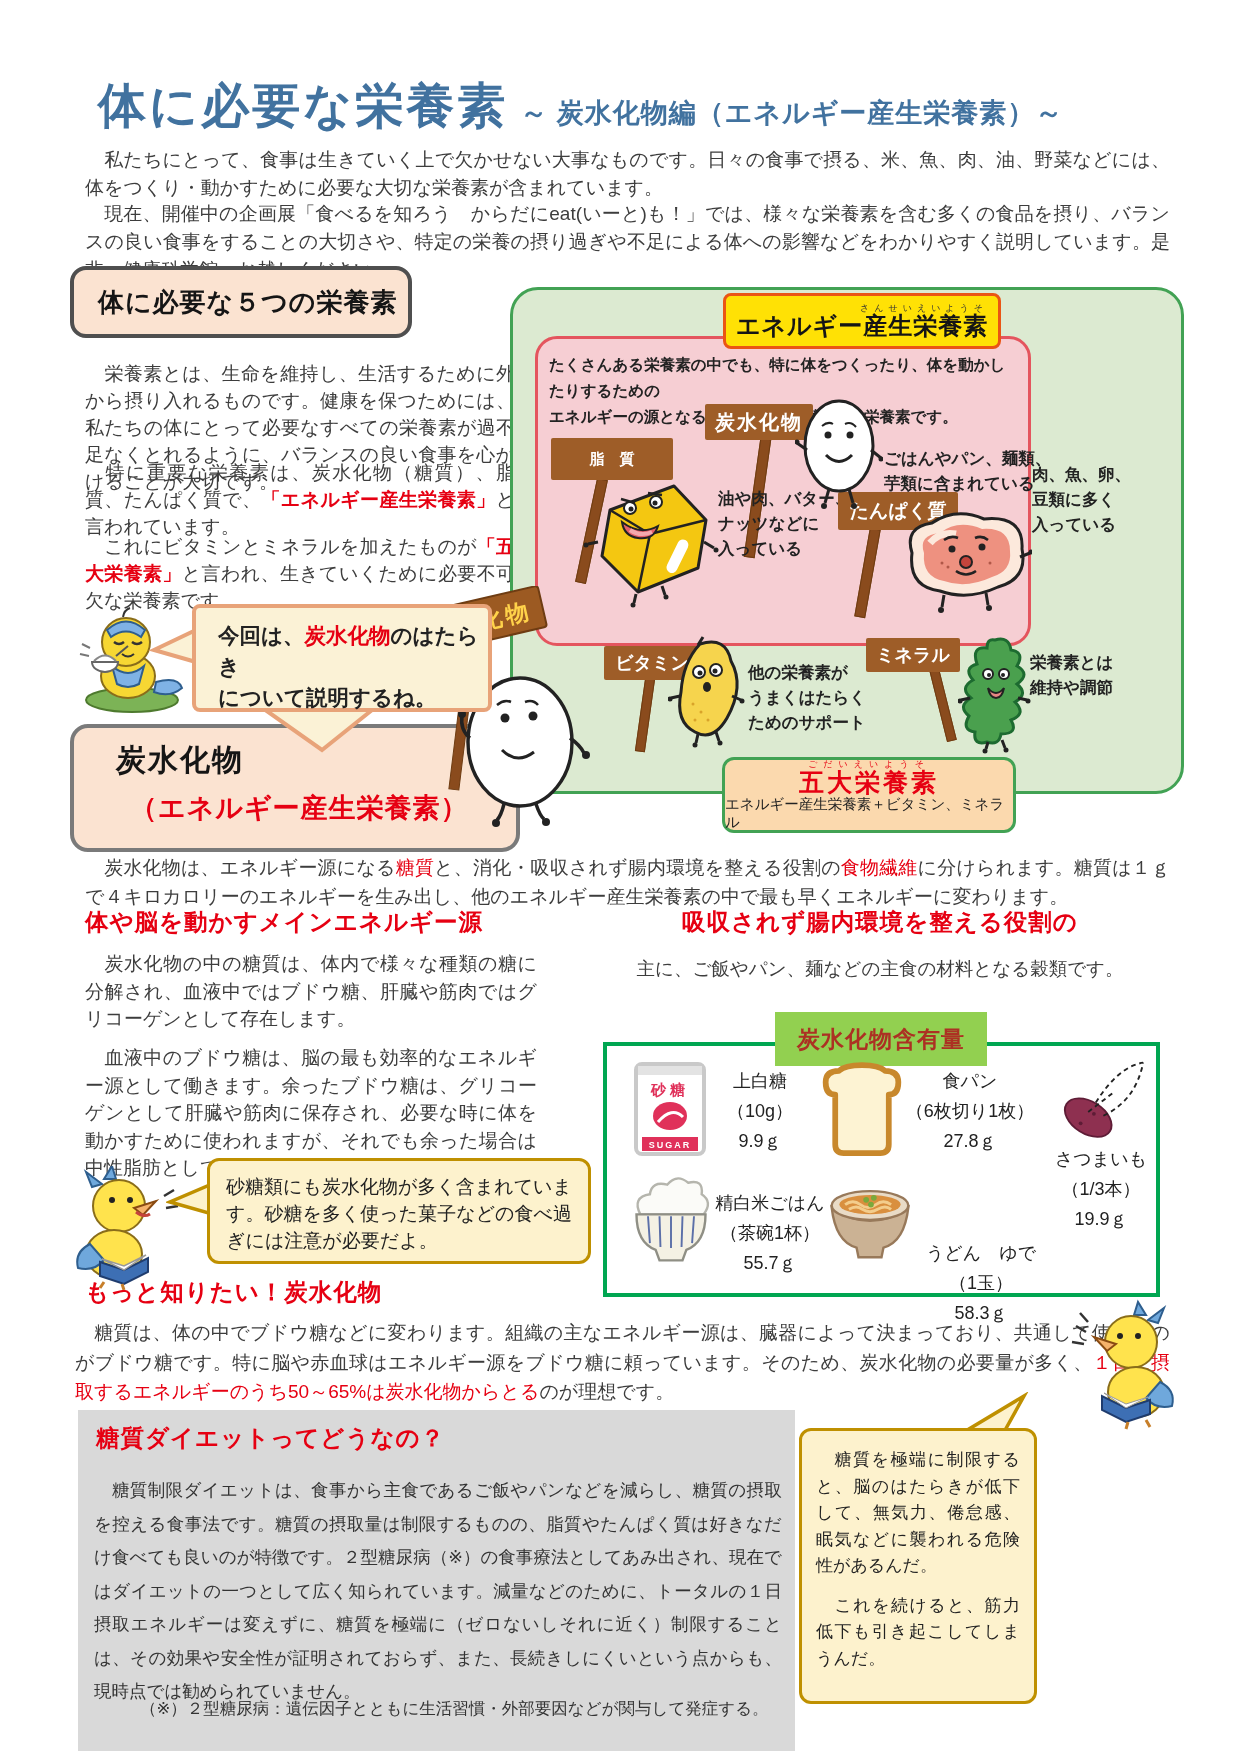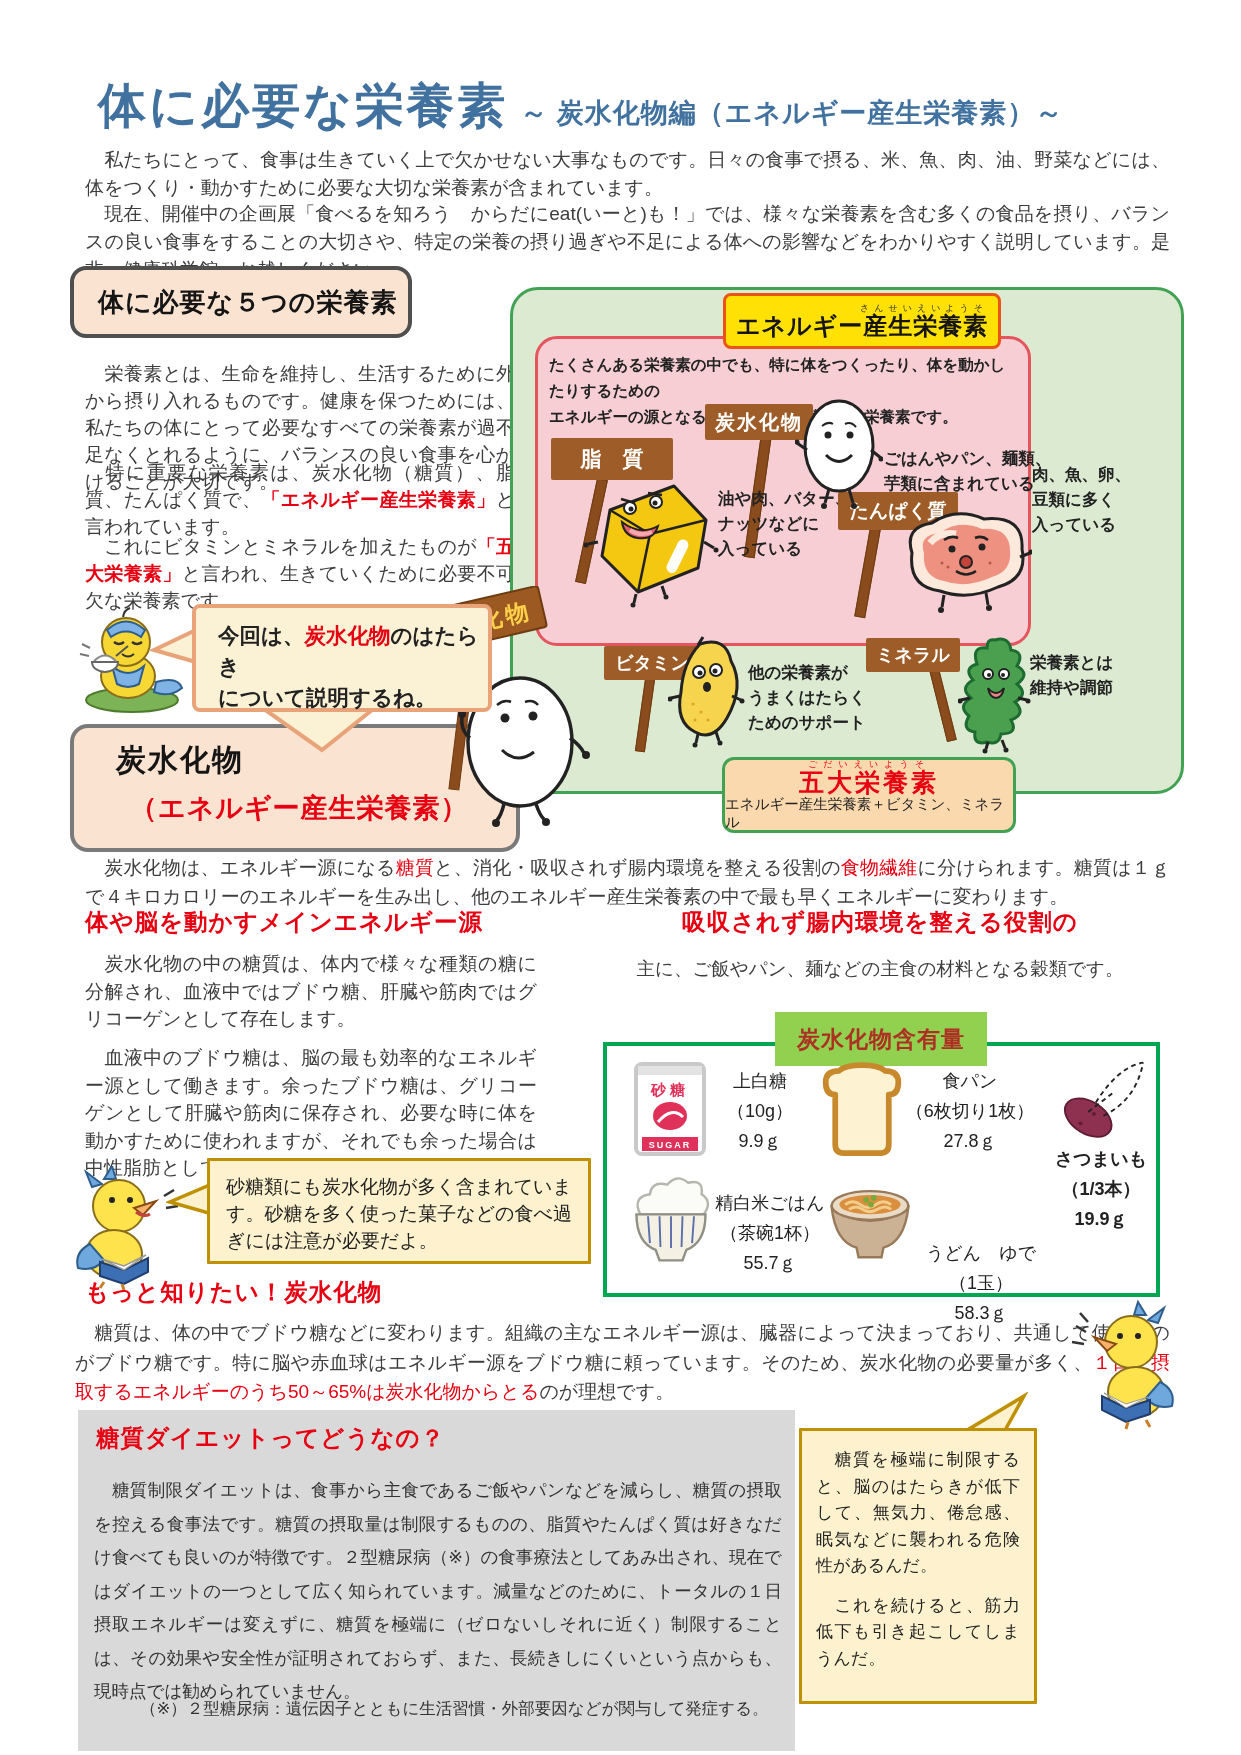--- a/index.html
+++ b/index.html
@@ -30,21 +30,21 @@
   .post{position:absolute;background:#8a4b1d;border:1px solid #6e3c12;z-index:2;}
   .chardesc{position:absolute;font-size:16.5px;line-height:25px;color:#222;font-weight:600;white-space:pre-line;z-index:3;}
   .five-banner{left:722px;top:757px;width:288px;height:70px;background:#fbd9ae;border:3px solid #42a254;border-radius:12px;
         display:flex;flex-direction:column;align-items:center;justify-content:center;z-index:4;}
   .five-banner .furi2{font-size:9px;letter-spacing:6px;color:#e60012;line-height:9px;}
   .five-banner .t{font-size:25px;font-weight:800;color:#e60012;letter-spacing:3px;line-height:26px;}
   .five-banner .s{font-size:14.5px;font-weight:400;color:#222;line-height:18px;}
   .carbbox{left:70px;top:724px;width:442px;height:120px;background:#fbe3d1;border:4px solid #7a7a7a;border-radius:18px;z-index:1;}
   .bubble{position:absolute;background:#fbf2d6;border:4px solid #e8a379;border-radius:8px;z-index:5;}
   .bubble1-text{font-size:21.5px;font-weight:600;line-height:31px;color:#222;padding:13px 0 0 22px;white-space:pre-line;}
-  .goldbubble{position:absolute;background:#fdf2cd;border:3.5px solid #bf9000;border-radius:1px;z-index:5;}
+  .goldbubble{position:absolute;background:#fdf2cd;border:3.5px solid #bf9000;border-radius:12px;z-index:5;}
   .h-red{position:absolute;color:#e60012;font-weight:800;font-size:23.5px;letter-spacing:1px;}
   .foodbox{left:603px;top:1042px;width:549px;height:247px;background:#fff;border:4px solid #00a651;z-index:1;}
   .foodlabel{left:775px;top:1012px;width:212px;height:54px;background:#92d050;color:#ac3123;font-size:23px;font-weight:800;
         display:flex;align-items:center;justify-content:center;z-index:3;letter-spacing:1px;}
   .fooditem{position:absolute;text-align:center;font-size:18px;line-height:30px;color:#222;z-index:2;}
   .graybox{left:78px;top:1410px;width:717px;height:341px;background:#d9d9d9;z-index:1;}
   .svgc{position:absolute;z-index:4;}
 </style>
 </head>
 <body>
@@ -143,21 +143,21 @@
     <path d="M76,58 l10,8" stroke="#222" stroke-width="3"></path>
       <circle cx="86" cy="67" r="2.5" fill="#222"></circle>
     <path d="M34,97 l-4,14" stroke="#222" stroke-width="3"></path>
       <circle cx="29" cy="114" r="3" fill="#222"></circle>
     <path d="M54,97 l4,14" stroke="#222" stroke-width="3"></path>
       <circle cx="59" cy="114" r="3" fill="#222"></circle>
   </svg>
   <p class="chardesc" style="left:884px;top:446px;">ごはんやパン、麺類、
 芋類に含まれている</p>
 
-  <div class="sign" style="left:551px;top:438px;width:122px;height:42px;font-size:21px;line-height:42px;">脂　質</div>
+  <div class="sign" style="left:551px;top:438px;width:122px;height:42px;font-size:15px;line-height:42px;">脂　質</div>
   <div class="post" style="left:586px;top:478px;width:9px;height:104px;transform:rotate(12deg);"></div>
   <svg class="svgc" style="left:578px;top:464px;" width="144" height="144" viewBox="0 0 144 144">
     <path d="M32,46 L96,22 L128,56 L120,104 L60,128 L24,92 Z" fill="#f4c711" stroke="#222" stroke-width="3" stroke-linejoin="round"></path>
     <path d="M32,46 L72,70 L60,128 M72,70 L128,56" fill="none" stroke="#222" stroke-width="2.5"></path>
     <circle cx="52" cy="44" r="6" fill="#fff" stroke="#222" stroke-width="2"></circle>
       <circle cx="53" cy="45" r="2.5" fill="#222"></circle>
     <circle cx="78" cy="38" r="6" fill="#fff" stroke="#222" stroke-width="2"></circle>
       <circle cx="77" cy="39" r="2.5" fill="#222"></circle>
     <path d="M43,35 l14,4 M70,29 l14,2" stroke="#222" stroke-width="2.5"></path>
     <path d="M44,58 q18,14 36,4 q-4,14 -20,12 q-14,-2 -16,-16 z" fill="#e5606a" stroke="#222" stroke-width="2"></path>
@@ -292,21 +292,21 @@
   </div>
 
   <svg class="svgc" style="left:1056px;top:1056px;" width="90" height="92" viewBox="0 0 95 95">
     <ellipse cx="34" cy="64" rx="27" ry="17" fill="#8e3050" stroke="#5e1c36" stroke-width="2" transform="rotate(32 34 64)"></ellipse>
     <circle cx="26" cy="70" r="2" fill="#5e1c36"></circle>
       <circle cx="40" cy="60" r="2" fill="#5e1c36"></circle>
     <path d="M42,48 Q66,10 92,6" fill="none" stroke="#222" stroke-width="2" stroke-dasharray="5,4"></path>
     <path d="M50,62 Q84,46 92,6" fill="none" stroke="#222" stroke-width="2" stroke-dasharray="5,4"></path>
     <path d="M34,58 L60,38" fill="none" stroke="#222" stroke-width="2" stroke-dasharray="5,4"></path>
   </svg>
-  <div class="fooditem" style="left:1040px;top:1144px;width:122px;font-weight:bold;">
+  <div class="fooditem" style="left:1040px;top:1144px;width:122px;">
     <div>さつまいも</div>
       <div>（1/3本）</div>
       <div>19.9ｇ</div>
   </div>
 
   <svg class="svgc" style="left:625px;top:1170px;" width="92" height="106" viewBox="0 0 96 110">
     <path d="M16,46 q-9,-18 10,-21 q2,-14 18,-10 q10,-12 22,-2 q16,-4 14,12 q12,8 2,21 z" fill="#fbfbf8" stroke="#b5b5ad" stroke-width="2.5"></path>
     <path d="M12,46 L84,46 Q84,75 64,83 L60,94 L36,94 L32,83 Q12,75 12,46 Z" fill="#f4f1e4" stroke="#8f8f85" stroke-width="2.5"></path>
     <path d="M24,48 l2,28 M36,48 l1,32 M48,48 l0,33 M60,48 l-1,32 M72,48 l-2,28" stroke="#5b6fa8" stroke-width="2" fill="none"></path>
   </svg>

